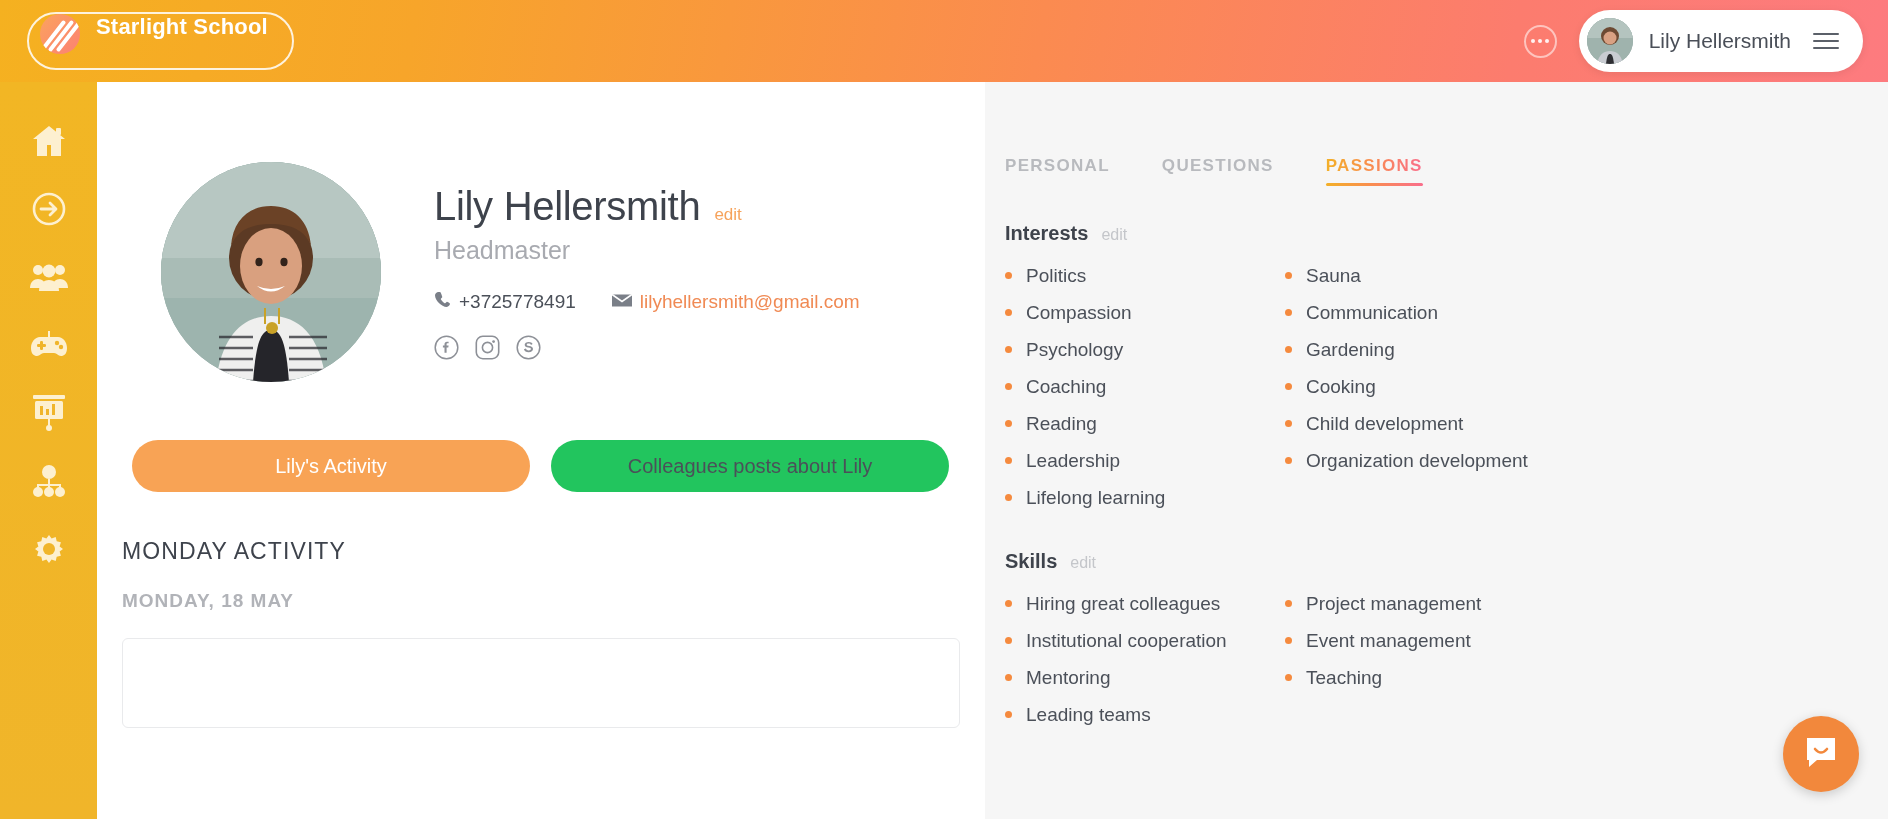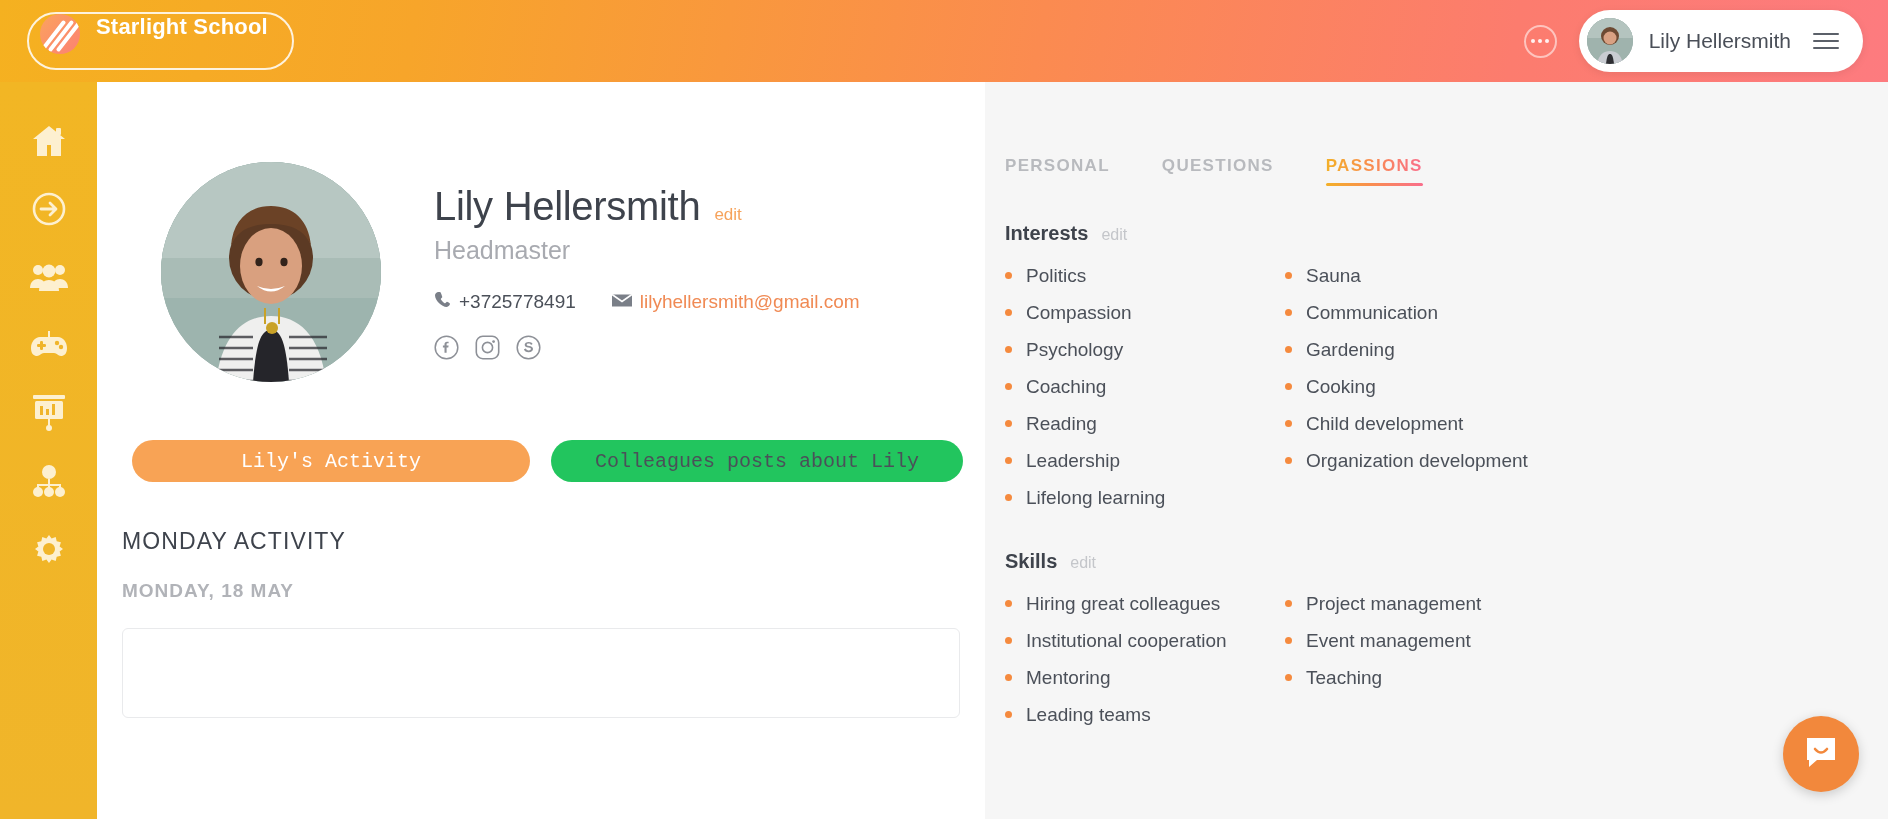--- a/index.html
+++ b/index.html
@@ -112,23 +112,23 @@
   }
   .contact-item { display: flex; align-items: flex-end; gap: 8px; font-size: 19px; color: #4b5059; }
   .contact-item svg { fill: #7a7f88; flex: none; }
   .contact-item.email { color: #f08a54; }
   .social-row { display: flex; gap: 16px; margin-top: 22px; }
   .social-icon { width: 25px; height: 25px; }
   .social-icon svg { fill: #8d9097; }
 
   .btn-row { display: flex; gap: 21px; padding: 58px 0 0 35px; }
   .btn {
-    height: 42px; border-radius: 26px;
+    height: 52px; border-radius: 26px;
     display: flex; align-items: center; justify-content: center;
-    font-size: 20px; padding: 0 44px; font-family: Liberation Mono, monospace;
+    font-size: 20px; padding: 0 44px;
   }
   .btn.primary { background: #f8a355; color: #fff; min-width: 398px; }
   .btn.secondary { background: #22c55e; color: #4b5059; min-width: 398px; }
 
   .activity-title {
     font-size: 23px; color: #3e434c; letter-spacing: 1.1px;
     padding: 46px 0 0 25px;
   }
   .activity-date {
     font-size: 19px; color: #b1b3b8; letter-spacing: 1px; font-weight: 600;

